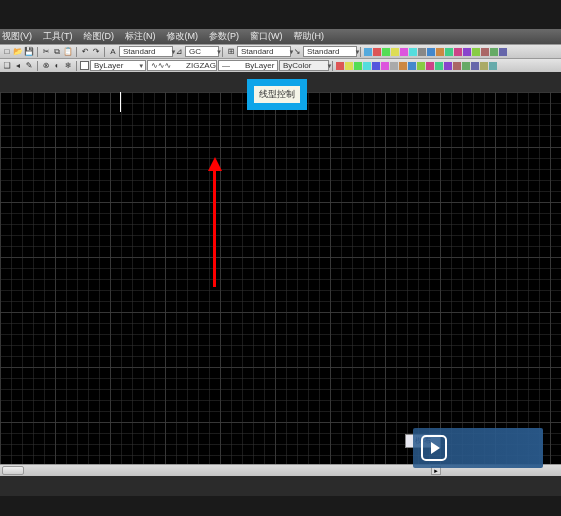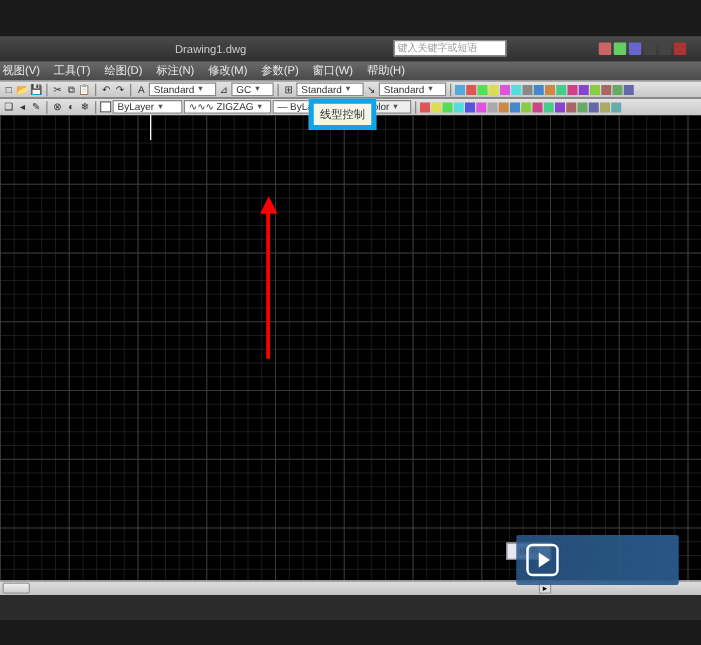--- a/index.html
+++ b/index.html
@@ -13,21 +13,21 @@
   .title-right { position: absolute; right: 12px; display: flex; gap: 2px; }
   .title-right span { width: 10px; height: 10px; display: inline-block; background: #444; border-radius: 1px; }
   
   
   .menu-bar { height: 15px; background: linear-gradient(to bottom, #6a6a6a, #4a4a4a); display: flex; align-items: center; padding-left: 2px; gap: 11px; color: #e8e8e8; font-size: 9px; }
   .menu-bar span { cursor: pointer; white-space: nowrap; }
   
   
   .toolbar { height: 14px; background: linear-gradient(to bottom, #e4e4e4, #c8c8c8); border-top: 1px solid #999; display: flex; align-items: center; padding: 0 2px; gap: 1px; font-size: 8px; color: #333; overflow: hidden; }
   .toolbar .sep { width: 1px; height: 10px; background: #888; margin: 0 2px; }
-  .dropdown { background: #fff; border: 1px solid #888; height: 11px; display: inline-flex; align-items: center; padding: 0 3px; font-size: 8px; gap: 2px; }
+  .dropdown { background: #fff; border: 1px solid #888; height: 11px; display: inline-flex; align-items: center; padding: 0 3px; font-size: 8px; gap: 15px; }
   .dropdown .arrow { font-size: 6px; color: #555; }
   .swatch { width: 9px; height: 9px; border: 1px solid #666; display: inline-block; }
   .white-sw { background: #fff; }
   .tb-icon { width: 10px; height: 10px; display: inline-flex; align-items: center; justify-content: center; font-size: 8px; color: #333; }
   
   
   .search-box { position: absolute; left: 315px; top: 3px; width: 90px; height: 13px; background: #fff; border: 1px solid #888; font-size: 8px; padding: 0 2px; color: #999; }
   
   
   .canvas-wrap { position: absolute; top: 63px; left: 0; right: 0; bottom: 20px; background: #000; overflow: hidden; }
@@ -36,21 +36,21 @@
     background-image:
       linear-gradient(to right, rgba(55,55,55,0.5) 1px, transparent 1px),
       linear-gradient(to bottom, rgba(55,55,55,0.5) 1px, transparent 1px),
       linear-gradient(to right, rgba(90,90,90,0.6) 1px, transparent 1px),
       linear-gradient(to bottom, rgba(90,90,90,0.6) 1px, transparent 1px);
     background-size: 11px 11px, 11px 11px, 55px 55px, 55px 55px;
   }
   .crosshair-v { position: absolute; left: 120px; top: 0; width: 1px; height: 20px; background: #fff; }
   
   
-  .tooltip { position: absolute; left: 247px; top: 50px; background: #f5f5e8; border: 4px solid #0ea5e9; padding: 2px 5px; font-size: 9px; color: #333; z-index: 5; }
+  .tooltip { position: absolute; left: 247px; top: 50px; background: #f5f5e8; border: 7px solid #0ea5e9; padding: 2px 5px; font-size: 9px; color: #333; z-index: 5; }
   
   
   .arrow-ann { position: absolute; left: 211px; top: 65px; width: 8px; height: 130px; z-index: 4; }
   .arrow-ann .shaft { position: absolute; left: 2px; top: 10px; width: 3px; height: 120px; background: #ff0000; }
   .arrow-ann .head { position: absolute; left: -3px; top: 0; width: 0; height: 0; border-left: 7px solid transparent; border-right: 7px solid transparent; border-bottom: 14px solid #ff0000; }
   
   
   .hscroll { position: absolute; bottom: 20px; left: 0; right: 0; height: 12px; background: linear-gradient(to bottom, #ddd, #c4c4c4); border-top: 1px solid #999; }
   .hscroll .thumb { position: absolute; left: 2px; top: 1px; width: 22px; height: 9px; background: linear-gradient(to bottom, #f0f0f0, #d0d0d0); border: 1px solid #999; border-radius: 2px; }
   .hscroll .rarrow { position: absolute; right: 120px; top: 1px; width: 10px; height: 9px; background: #ddd; border: 1px solid #999; font-size: 7px; display: flex; align-items: center; justify-content: center; }
@@ -67,32 +67,20 @@
   
   
   .mini-icons { display: flex; gap: 1px; }
   .mini-icons i { width: 8px; height: 8px; display: inline-block; }
 </style>
 </head>
 <body>
 
 <div class="frame">
 
-  <div class="title-bar">
-    <span class="title-doc">Drawing1.dwg</span>
-    <div class="search-box">键入关键字或短语</div>
-    <div class="title-right">
-      <span style="background:#c66"></span>
-      <span style="background:#6c6"></span>
-      <span style="background:#66c"></span>
-      <span></span>
-      <span></span>
-      <span style="background:#a33"></span>
-    </div>
-  </div>
 
   <div class="menu-bar">
     <span>视图(V)</span>
     <span>工具(T)</span>
     <span>绘图(D)</span>
     <span>标注(N)</span>
     <span>修改(M)</span>
     <span>参数(P)</span>
     <span>窗口(W)</span>
     <span>帮助(H)</span>

